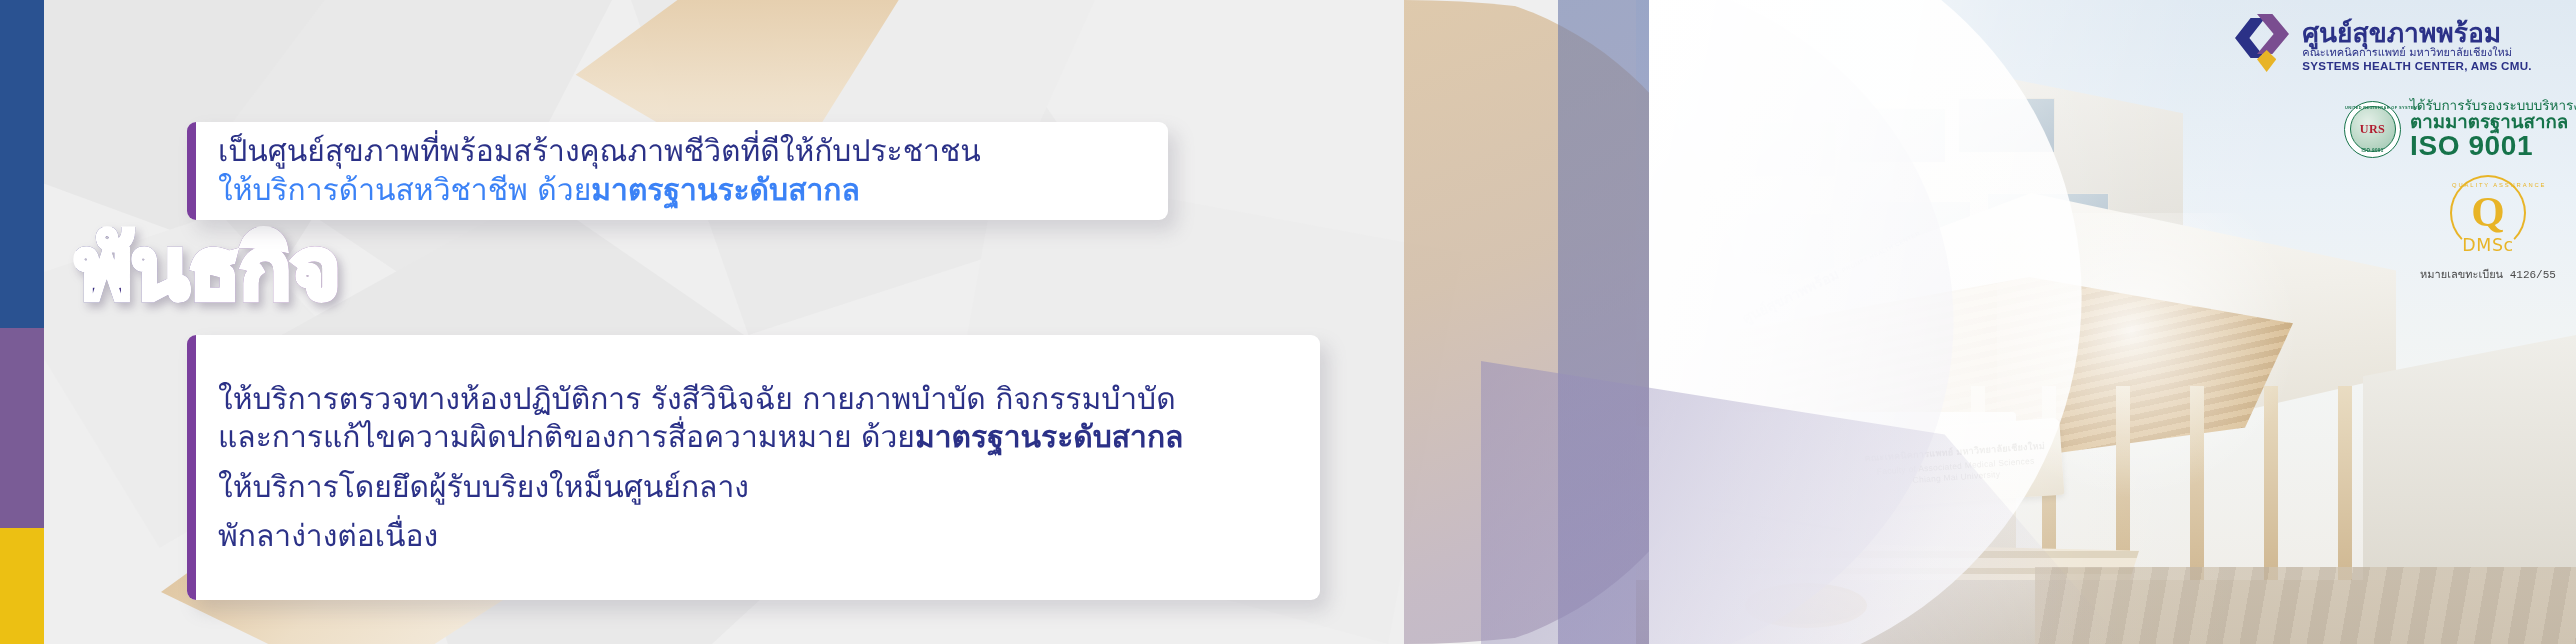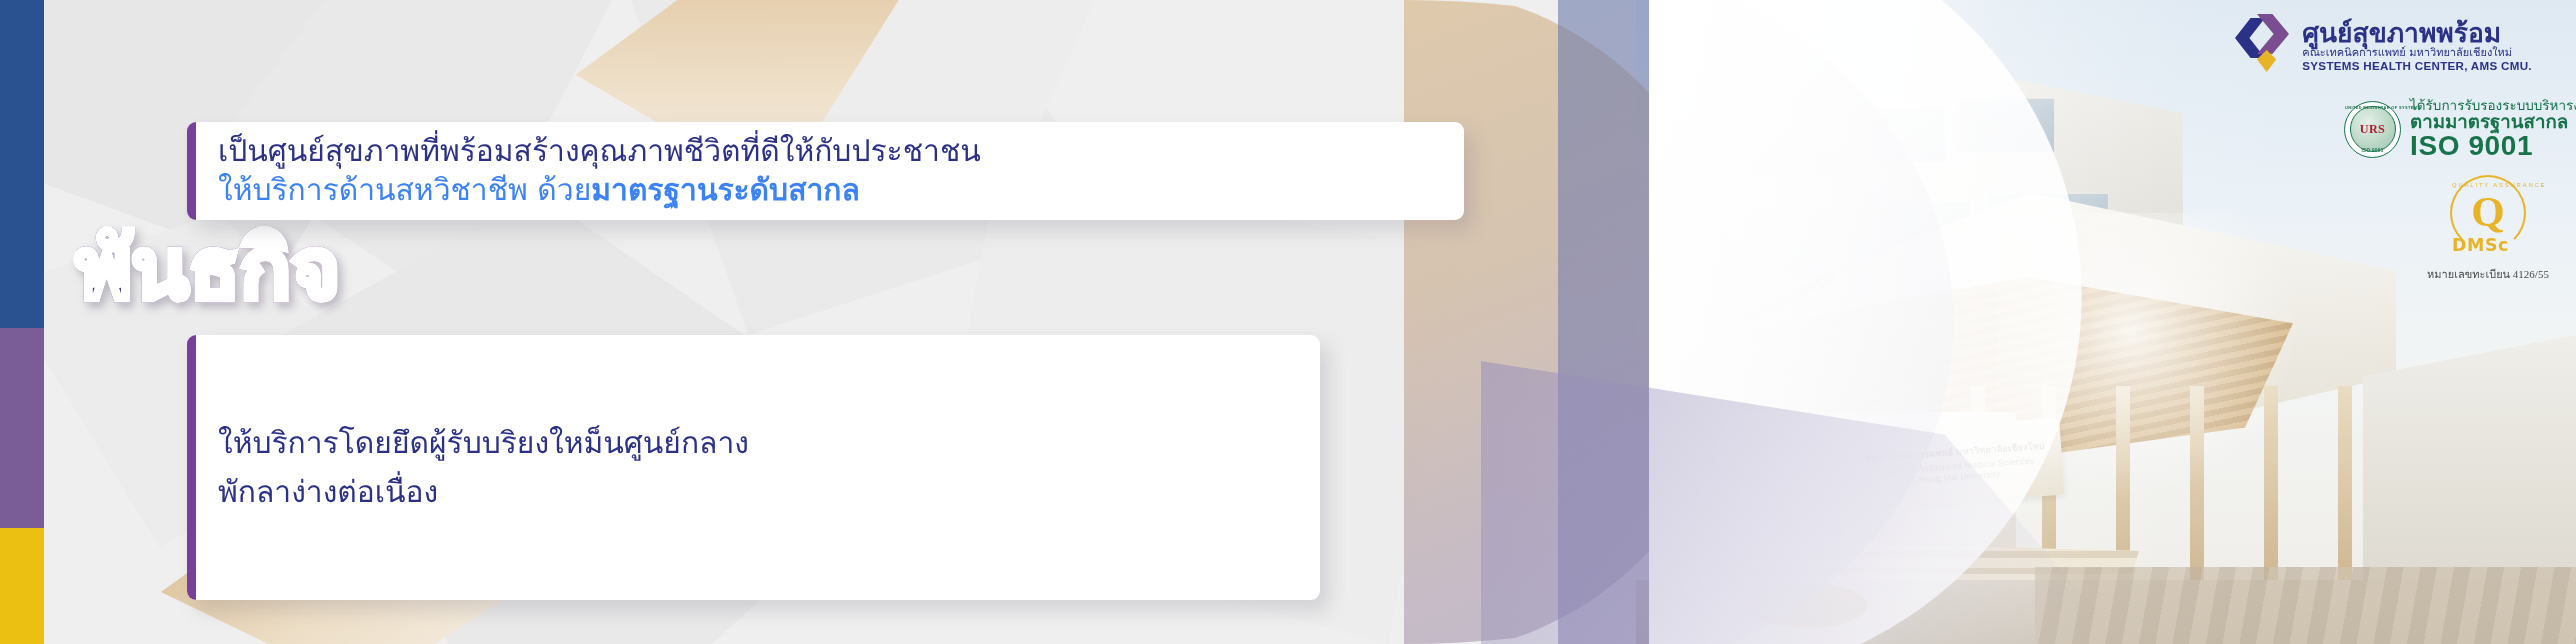--- a/index.html
+++ b/index.html
@@ -227,21 +227,21 @@
     font-family:"DejaVu Sans", sans-serif;
   }
   .card-line {
     color:#2b3187;
     font-size:30px;
     line-height:1.30;
     white-space:nowrap;
   }
   .card-line b { font-weight:bold; }
 
-  #card-vision  { left:187px; top:122px; width:1277px; height:98px; }
+  #card-vision  { left:187px; top:122px; width:981px; height:98px; }
   #card-mission { left:187px; top:335px; width:1133px; height:265px; }
   #card-mission .card-body { gap:11.6px; padding-top:14px; padding-bottom:14px; }
   #card-mission .mission-block .card-line { line-height:1.26; }
 
   
   .brand {
     position:absolute; left:2235px; top:14px;
     display:flex; align-items:center; gap:10.3px;
   }
   .brand-mark { position:relative; width:57px; height:64px; flex:0 0 57px; }
@@ -306,27 +306,27 @@
   }
   .qmark-circle .qglyph {
     color:#e8b427; font-size:43px; font-weight:bold; line-height:1;
     font-family:"Liberation Serif", serif; margin-top:-2.6px;
   }
   .q-arc-top {
     position:absolute; top:4.5px; left:0; right:0; text-align:center;
     color:#e8b427; font-size:5.8px; letter-spacing:1.9px; white-space:nowrap;
   }
   .q-dmsc {
-    position:absolute; bottom:-6.4px; left:0; right:0; 
-    color:#e8b427; font-size:17.4px; font-weight:bold; letter-spacing:0.6px;
+    position:absolute; bottom:-6.4px; left:0; right:0; text-align:center;
+    color:#e8b427; font-size:17.4px; font-weight:normal; letter-spacing:0.6px;
     font-family:"DejaVu Sans", sans-serif; white-space:nowrap;
   }
   .qmark-reg {
     margin-top:14px; color:#4a4a4a; font-size:11px;
-    font-family:Liberation Serif, serif; white-space:nowrap;
+    font-family:Liberation Mono, monospace; white-space:nowrap;
   }
 
   
   .cv { position:absolute; }
   .cv-blue {
     left:0; top:3.9px; width:30px; height:40px;
     background:#2b3187;
     clip-path: polygon(52% 0, 100% 0, 48% 50%, 100% 100%, 52% 100%, 0 50%);
   }
   .cv-purple {
@@ -425,20 +425,28 @@
       <div class="card-line" style="color: #3b82f6;">
         <span>ให้บริการด้านสหวิชาชีพ ด้วย</span><b>มาตรฐานระดับสากล</b>
       </div>
     </div>
   </div>
 
   <div class="card" id="card-mission">
     <div class="accent" style="background: rgb(122, 63, 157);"></div>
     <div class="card-body">
 
+      <div class="mission-block">
+        <div class="card-line" style="color: rgb(43, 49, 135);">
+          <span>ให้บริการตรวจทางห้องปฏิบัติการ รังสีวินิจฉัย กายภาพบำบัด กิจกรรมบำบัด</span><b></b>
+        </div>
+        <div class="card-line" style="color: rgb(43, 49, 135);">
+          <span>และการแก้ไขความผิดปกติของการสื่อความหมาย ด้วย</span><b>มาตรฐานระดับสากล</b>
+        </div>
+      </div>
 
       <div class="mission-block">
         <div class="card-line" style="color: rgb(43, 49, 135);">
           <span>ให้บริการโดยยึดผู้รับบริยงใหม็นศูนย์กลาง</span><b></b>
         </div>
       </div>
 
 
       <div class="mission-block">
         <div class="card-line" style="color: rgb(43, 49, 135);">

